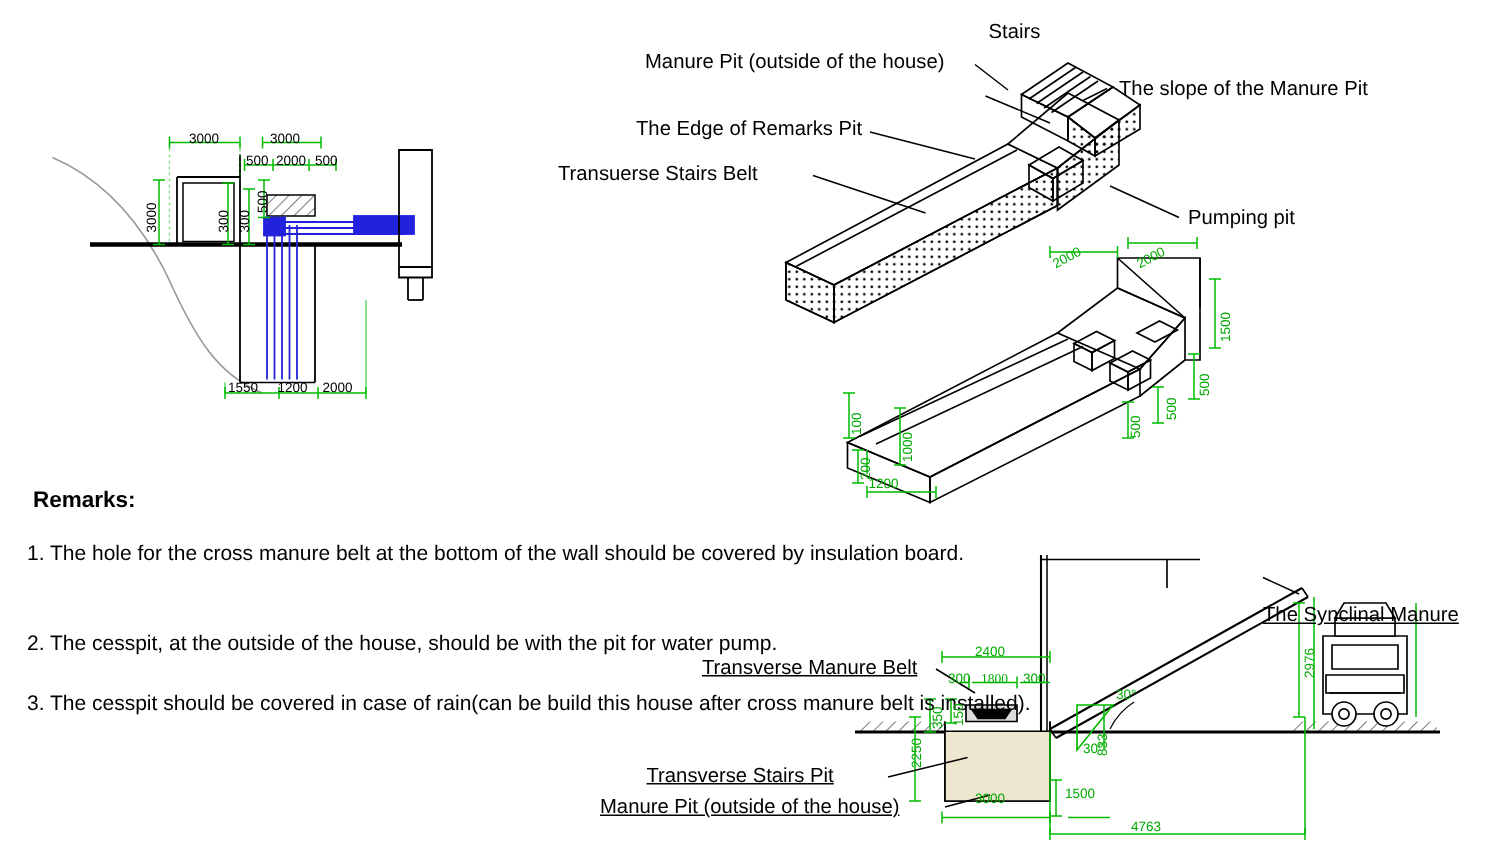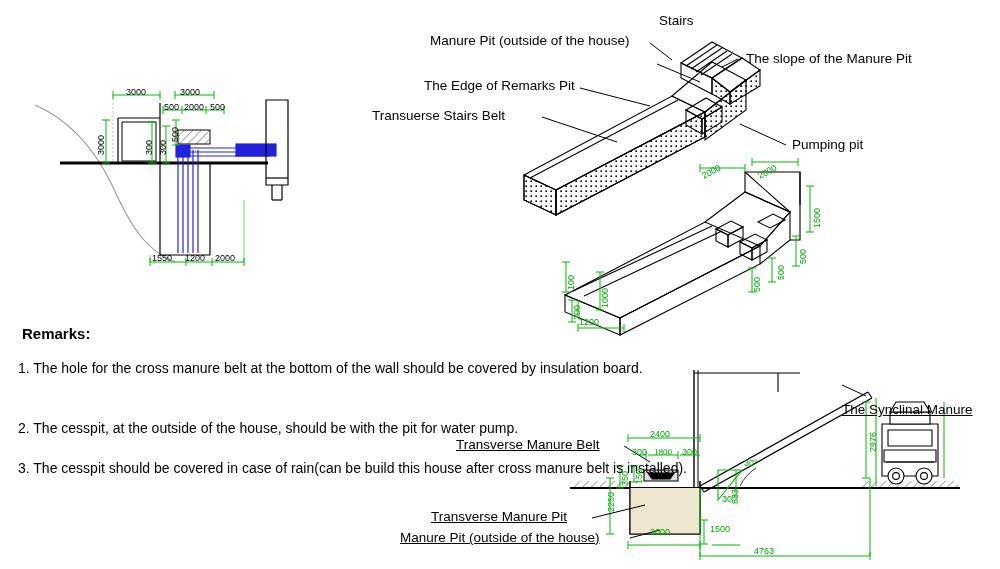--- a/index.html
+++ b/index.html
@@ -323,22 +323,22 @@
   <div class="lbl dimg rot90" style="left:812px;top:228px;">1500</div>
   <div class="lbl dimg rot90" style="left:798px;top:264px;">500</div>
   <div class="lbl dimg rot90" style="left:776px;top:280px;">500</div>
   <div class="lbl dimg rot90" style="left:752px;top:292px;">500</div>
   <div class="lbl dimg rot90" style="left:566px;top:290px;">100</div>
   <div class="lbl dimg rot90" style="left:600px;top:308px;">1000</div>
   <div class="lbl dimg rot90" style="left:572px;top:320px;">200</div>
   <div class="lbl dimg" style="left:579px;top:317px;">1200</div>
 
   <div class="lbl callout ul" style="left:842px;top:370px;margin-top:32px;">The Synclinal Manure</div>
-  <div class="lbl callout ul" style="left:456px;top:437px;">Transverse Manure Belt</div>
-  <div class="lbl callout ul" style="left:431px;top:509px;">Transverse Manure Pit</div>
+  <div class="lbl callout ul" style="left:468px;top:437px;">Transverse Manure Belt</div>
+  <div class="lbl callout ul" style="left:431px;top:509px;">Transverse Stairs Pit</div>
   <div class="lbl callout ul" style="left:400px;top:530px;">Manure Pit (outside of the house)</div>
 
   <div class="lbl dimg" style="left:650px;top:429px;">2400</div>
   <div class="lbl dimg" style="left:632px;top:447px;">300</div>
   <div class="lbl dimg" style="left:654px;top:447px;font-family:Liberation Serif, serif;">1800</div>
   <div class="lbl dimg" style="left:682px;top:447px;">300</div>
   <div class="lbl dimg rot90" style="left:620px;top:486px;">350</div>
   <div class="lbl dimg rot90" style="left:634px;top:484px;">150</div>
   <div class="lbl dimg rot90" style="left:606px;top:512px;">2250</div>
   <div class="lbl dimg" style="left:650px;top:527px;">3000</div>

